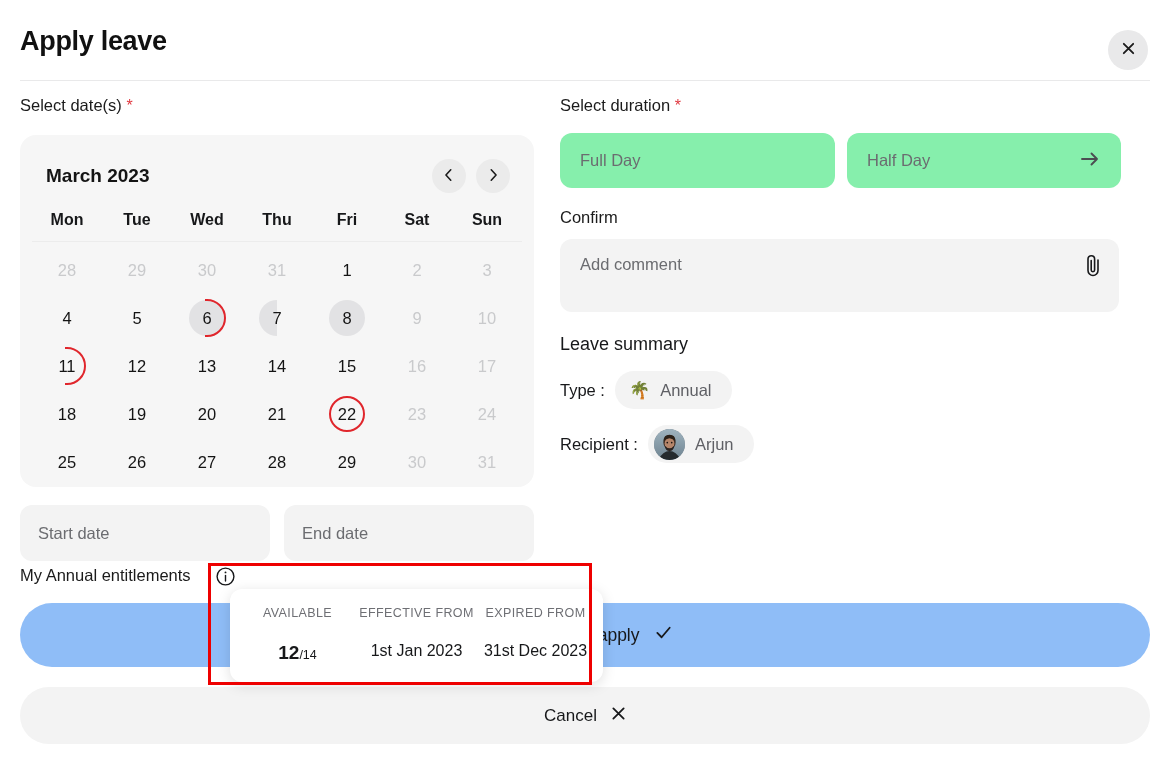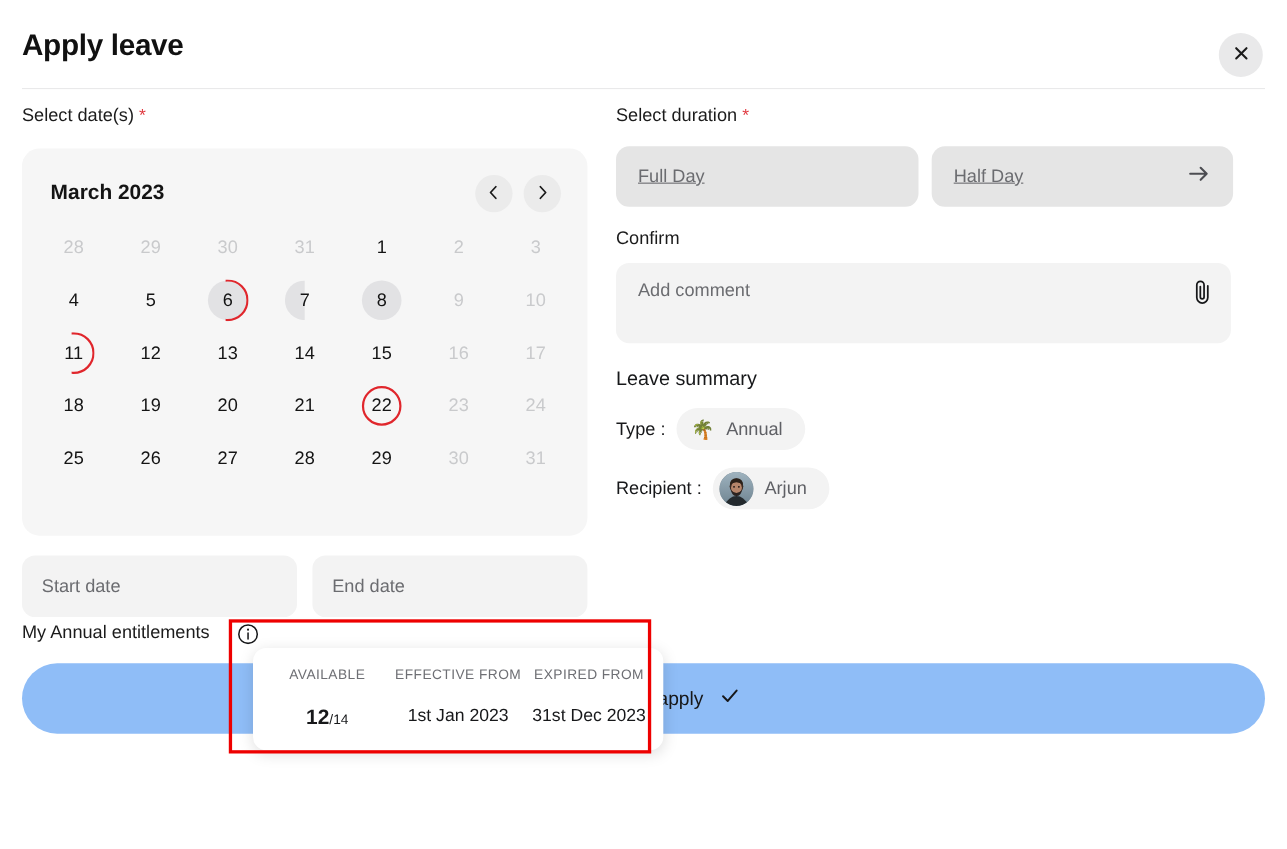--- a/index.html
+++ b/index.html
@@ -195,29 +195,28 @@
     left: 560px; top: 96px;
     width: 580px;
   }
   .dur-row {
     display: flex;
     gap: 12px;
     margin-top: 18px;
   }
   .dur-opt {
     height: 55px;
-    background: #e5e5e5;
+    background: #86efac;
     border-radius: 12px;
     display: flex;
     align-items: center;
     padding: 0 20px;
     font-size: 16.5px;
     color: #6b6c70;
     cursor: pointer;
-    text-decoration: underline;
   }
   .dur-full { width: 275px; }
   .dur-half { width: 274px; justify-content: space-between; }
   .dur-half svg { width: 22px; height: 22px; }
 
   .comment-label { margin-top: 20px; display: block; }
   .comment-box {
     position: relative;
     margin-top: 12px;
     width: 559px;
@@ -402,20 +401,29 @@
           <button class="nav-btn">
             <span>
               <svg viewBox="0 0 16 16" fill="none" stroke="#1b1b1b" stroke-width="1.8" stroke-linecap="round" stroke-linejoin="round">
                 <path d="M6 2 L11.5 8 L6 14"></path>
               </svg>
             </span>
           </button>
         </div>
       </div>
 
+      <div class="cal-dows" id="cal-dows">
+          <div class="dow">Mon</div>
+          <div class="dow">Tue</div>
+          <div class="dow">Wed</div>
+          <div class="dow">Thu</div>
+          <div class="dow">Fri</div>
+          <div class="dow">Sat</div>
+          <div class="dow">Sun</div>
+        </div>
       <div class="cal-grid" id="cal-grid">
           <div class="day-cell muted">
             <span class="day-num">28</span>
           </div>
           <div class="day-cell muted">
             <span class="day-num">29</span>
           </div>
           <div class="day-cell muted">
             <span class="day-num">30</span>
           </div>
@@ -606,20 +614,28 @@
 
   <button class="apply-btn">
     <span>Confirm and apply</span>
     <span>
       <svg viewBox="0 0 20 20" fill="none" stroke="#17181a" stroke-width="1.9" stroke-linecap="round" stroke-linejoin="round">
         <path d="M3.5 10.5 L8 15 L16.5 5"></path>
       </svg>
     </span>
   </button>
 
+  <button class="cancel-btn">
+    <span>Cancel</span>
+    <span>
+      <svg viewBox="0 0 16 16" fill="none" stroke="#17181a" stroke-width="1.9" stroke-linecap="round">
+        <path d="M2.5 2.5 L13.5 13.5 M13.5 2.5 L2.5 13.5"></path>
+      </svg>
+    </span>
+  </button>
 
   <span class="info-icon">
     <svg viewBox="0 0 19 19" fill="none" stroke="#17181a" stroke-width="1.4">
       <circle cx="9.5" cy="9.5" r="8.4"></circle>
       <path d="M9.5 8.4 V14" stroke-linecap="round"></path>
       <circle cx="9.5" cy="5.4" r="0.95" fill="#17181a" stroke="none"></circle>
     </svg>
   </span>
 
   <div class="popover">

